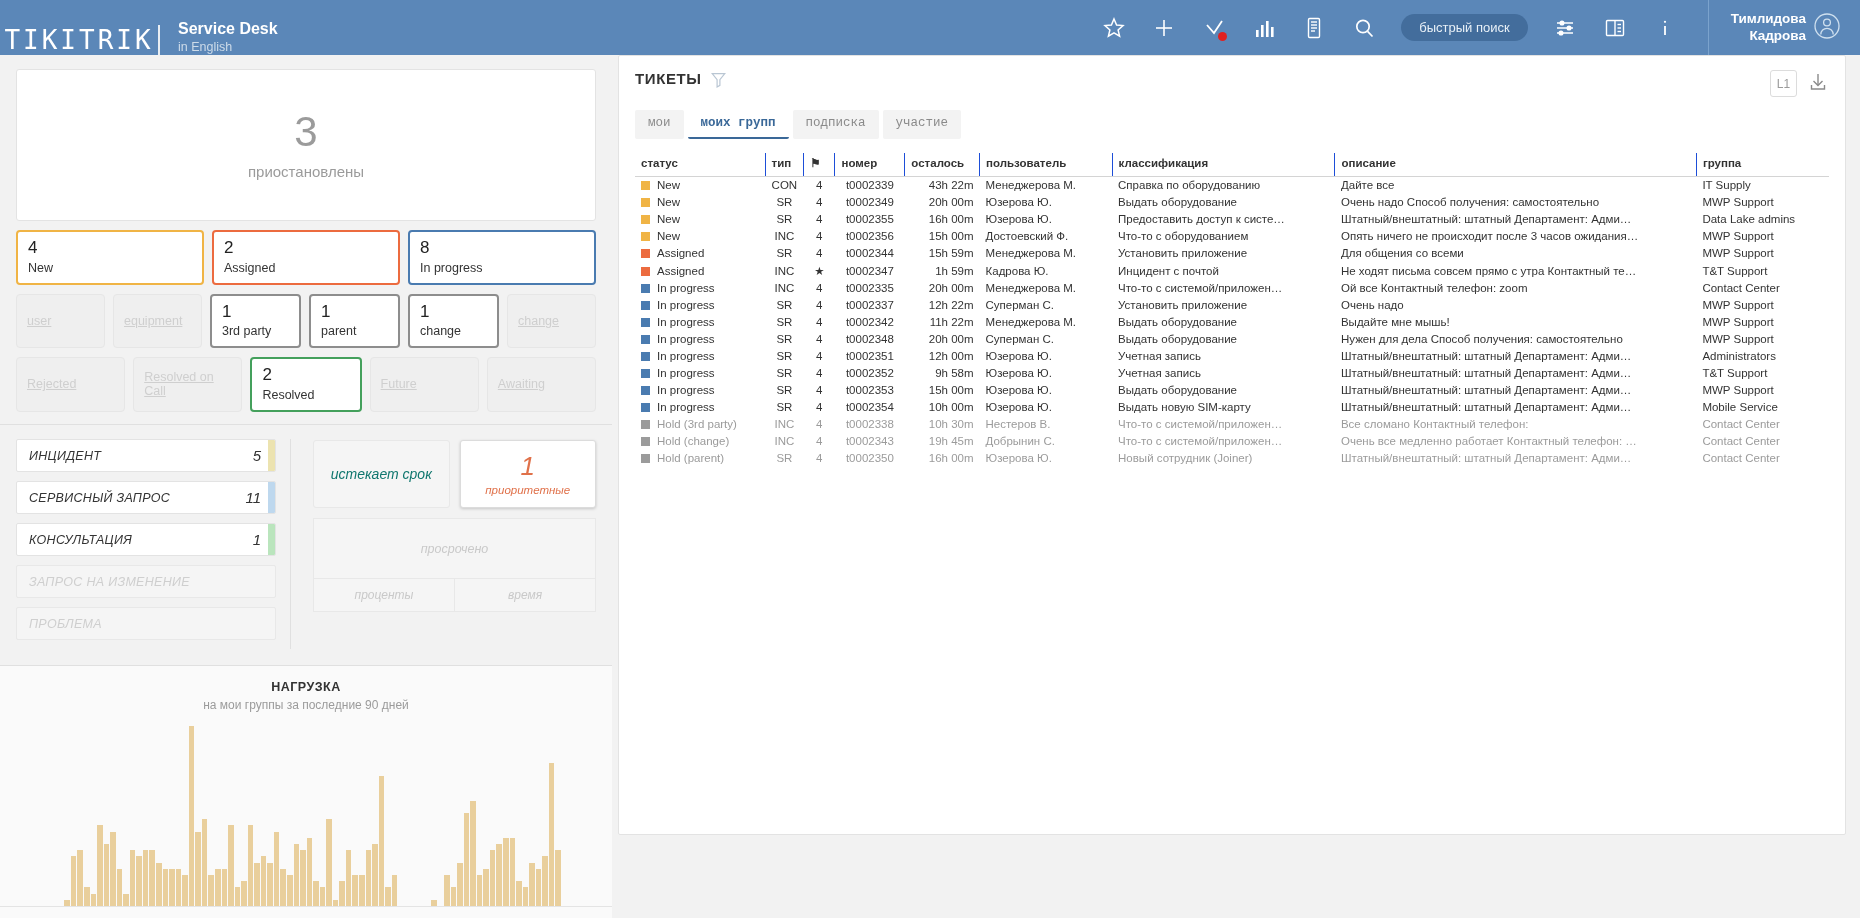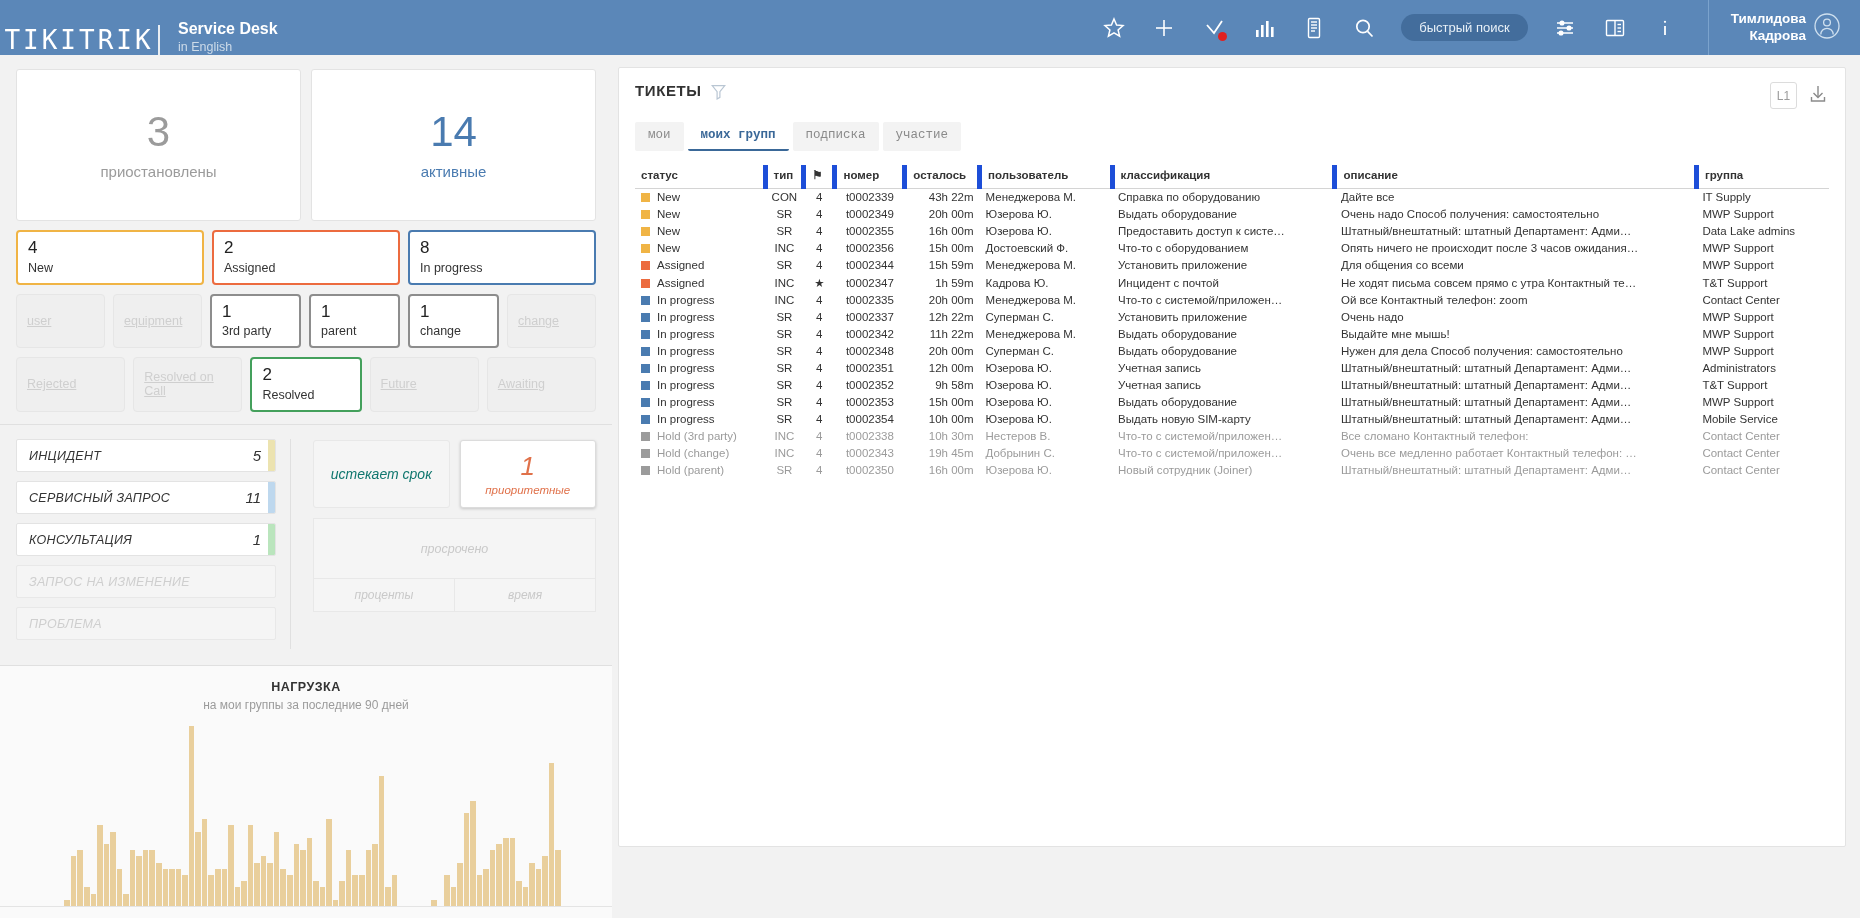--- a/index.html
+++ b/index.html
@@ -48,21 +48,21 @@
   }
   .user-name { font-size:13.5px; font-weight:bold; text-align:right; line-height:1.25; }
   .red-dot {
     width:9px; height:9px; border-radius:50%; background:#e02020;
     position:absolute; right:12px; bottom:14px;
   }
 
   
   .page { display:flex; height:863px; background:#f2f2f2; }
   .left-col { width:612px; height:100%; display:flex; flex-direction:column; background:#f2f2f2; }
-  .right-col { flex:1; padding:12px 14px 0 6px; }
+  .right-col { flex:1; padding:0 14px 0 6px; }
 
   
   .panel { background:#f2f2f2; border-bottom:1px solid #e0e0e0; }
   .pan1 { padding:14px 16px 12px 16px; }
 
   .big-cards { display:flex; gap:10px; }
   .big-card {
     flex:1; background:#fff; border:1px solid #e3e3e3; border-radius:3px;
     height:152px; display:flex; flex-direction:column; align-items:center; justify-content:center;
   }
@@ -162,21 +162,21 @@
   .tab {
     background:#f3f3f3; padding:6px 13px 7px 13px; font-size:12.5px; color:#8a8a8a;
     cursor:pointer; border-radius:2px;font-family:Liberation Mono, monospace;
   }
   .tab.active { background:#fff; color:#3a6898; font-weight:bold; border-bottom:2px solid #3a6898; }
 
   table.tk { width:100%; border-collapse:collapse; margin-top:14px; table-layout:fixed; }
   table.tk th {
     text-align:left; font-size:11.5px; font-weight:bold; color:#333;
     padding:3px 6px 6px 6px; border-bottom:1px solid #d4d4d4;
-    border-right:5px solid #1d4ed8; white-space:nowrap;
+    border-right:1px solid #1d4ed8; white-space:nowrap;
   }
   table.tk th:last-child { border-right:none; }
   table.tk td {
     font-size:11.5px; color:#333; padding:2px 6px; white-space:nowrap;
     overflow:hidden; text-overflow:ellipsis; height:17px;
   }
   td.num, td.left-time { text-align:right; }
   td.ctr { text-align:center; }
   .sw { display:inline-block; width:9px; height:9px; margin-right:7px; position:relative; top:1px; }
   .sw.new { background:#f0b445; }
@@ -287,24 +287,20 @@
 
 <div class="page">
 
   <div class="left-col">
 
     <div class="panel pan1">
       <div class="big-cards">
         <div class="big-card grey">
           <div class="big-num">3</div>
           <div class="big-lbl">приостановлены</div>
-        </div>
-        <div class="big-card blue">
-          <div class="big-num">14</div>
-          <div class="big-lbl">активные</div>
         </div>
       </div>
 
       <div class="status-row row1" id="status-row-1">
           <div class="sbox b-new">
             <div class="n">4</div>
             <div class="l">New</div>
           </div>
           <div class="sbox b-assign">
             <div class="n">2</div>

